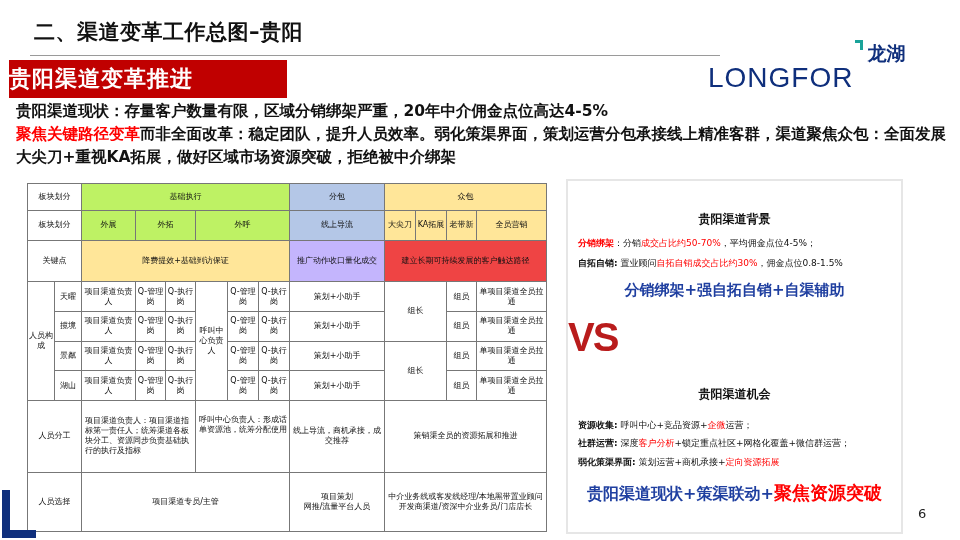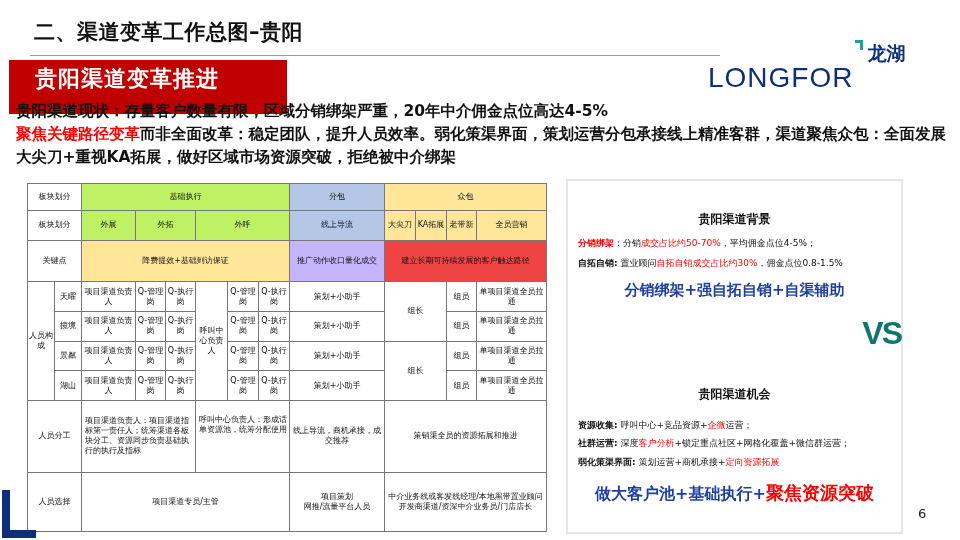--- a/index.html
+++ b/index.html
@@ -4,38 +4,38 @@
 <style>
   * { box-sizing: border-box; margin: 0; padding: 0; }
   body { width: 960px; height: 540px; background: #ffffff; position: relative; overflow: hidden;
          font-family: "DejaVu Sans", "Liberation Sans", sans-serif; color: #111; }
   .title { position: absolute; left: 34px; top: 18px; font-size: 21px; font-weight: bold; letter-spacing: 0.5px; }
   .title-rule { position: absolute; left: 30px; top: 55px; width: 690px; height: 1px; background: #9a9a9a; }
   .logo { position: absolute; left: 708px; top: 14px; display: flex; align-items: center; }
   .logo-text { font-family: "Liberation Sans", sans-serif; font-size: 28px; color: #0f2f7c; letter-spacing: 1px; font-weight: normal; margin-top: 48px; }
   .logo-mark { width: 8px; height: 10px; border-top: 3px solid #1aa39a; border-right: 3px solid #1aa39a; margin: -18px 4px 0 2px; }
   .logo-cn { font-size: 19px; color: #0f2f7c; font-weight: bold; }
-  .banner { position: absolute; left: 9px; top: 60px; width: 278px; height: 54px; background: #c00000; color: #fff;
-            font-size: 22px; font-weight: bold; padding-left: 26px; line-height: 37px; letter-spacing: 1px; }
+  .banner { position: absolute; left: 9px; top: 60px; width: 278px; height: 38px; background: #c00000; color: #fff;
+            font-size: 22px; font-weight: bold; line-height: 37px; letter-spacing: 1px; }
   .summary { position: absolute; left: 16px; top: 100px; width: 930px; font-size: 15.5px; font-weight: bold; line-height: 23px; }
   .red { color: #ff0000; }
   table.main { position: absolute; left: 27px; top: 183px; width: 519px; height: 349px; border-collapse: collapse; table-layout: fixed; font-size: 8px; border-radius: 22px; }
   table.main td { border: 1px solid #777; text-align: center; vertical-align: middle; line-height: 10px; padding: 1px; }
   .c-orange { background: #bef264; }
   .c-blue { background: #b4c7e7; }
   .c-yellow { background: #ffe699; }
   .c-green { background: #c4b5fd; font-family: Liberation Serif, serif; }
   .c-salmon { background: #ef4444; }
   .left { text-align: left !important; padding-left: 3px !important; }
   .panel { position: absolute; left: 566px; top: 179px; width: 337px; height: 355px; border: 2px solid #e6e6e6; }
   .panel-title { position: absolute; width: 100%; text-align: center; font-size: 12px; font-weight: bold; }
   .panel-line { position: absolute; left: 10px; font-size: 9px; white-space: nowrap; }
   .slogan { position: absolute; width: 100%; text-align: center; font-size: 15px; font-weight: bold; color: #1f3fa0; }
-  .vs { position: absolute; width: 100%; text-align: right; top: 134px; font-size: 32px; font-weight: bold;
-        color: #0f766e; font-family: "Liberation Sans", sans-serif; letter-spacing: -2px; }
+  .vs { position: absolute; width: 100%; text-align: left; top: 134px; font-size: 40px; font-weight: bold;
+        color: #b91c1c; font-family: "Liberation Sans", sans-serif; letter-spacing: -2px; }
   .page-num { position: absolute; left: 918px; top: 506px; font-size: 13px; color: #222; }
   .corner-v { position: absolute; left: 2px; top: 490px; width: 8px; height: 48px; background: #0f2f7c; }
   .corner-h { position: absolute; left: 2px; top: 530px; width: 34px; height: 8px; background: #0f2f7c; }
 </style>
 </head>
 <body>
 
 <div class="title">二、渠道变革工作总图–贵阳</div>
 <div class="title-rule"></div>
 <div class="logo">
@@ -173,19 +173,19 @@
   <div class="panel-line" style="top:238px">
     <b>资源收集:</b><span> 呼叫中心+竞品资源+</span><span class="red">企微</span><span>运营；</span>
   </div>
   <div class="panel-line" style="top:256px">
     <b>社群运营:</b><span> 深度</span><span class="red">客户分析</span><span>+锁定重点社区+网格化覆盖+微信群运营；</span>
   </div>
   <div class="panel-line" style="top:275px">
     <b>弱化策渠界面:</b><span> 策划运营+商机承接+</span><span class="red">定向资源拓展</span>
   </div>
   <div class="slogan" style="top:300px;font-size:16px">
-    <span>做大客户池+基础执行+</span><span class="red" style="font-size:18px">聚焦资源突破</span>
+    <span>贵阳渠道现状+策渠联动+</span><span class="red" style="font-size:18px">聚焦资源突破</span>
   </div>
 </div>
 
 <div class="corner-v"></div>
 <div class="corner-h"></div>
 <div class="page-num">6</div>
 
 </body></html>

